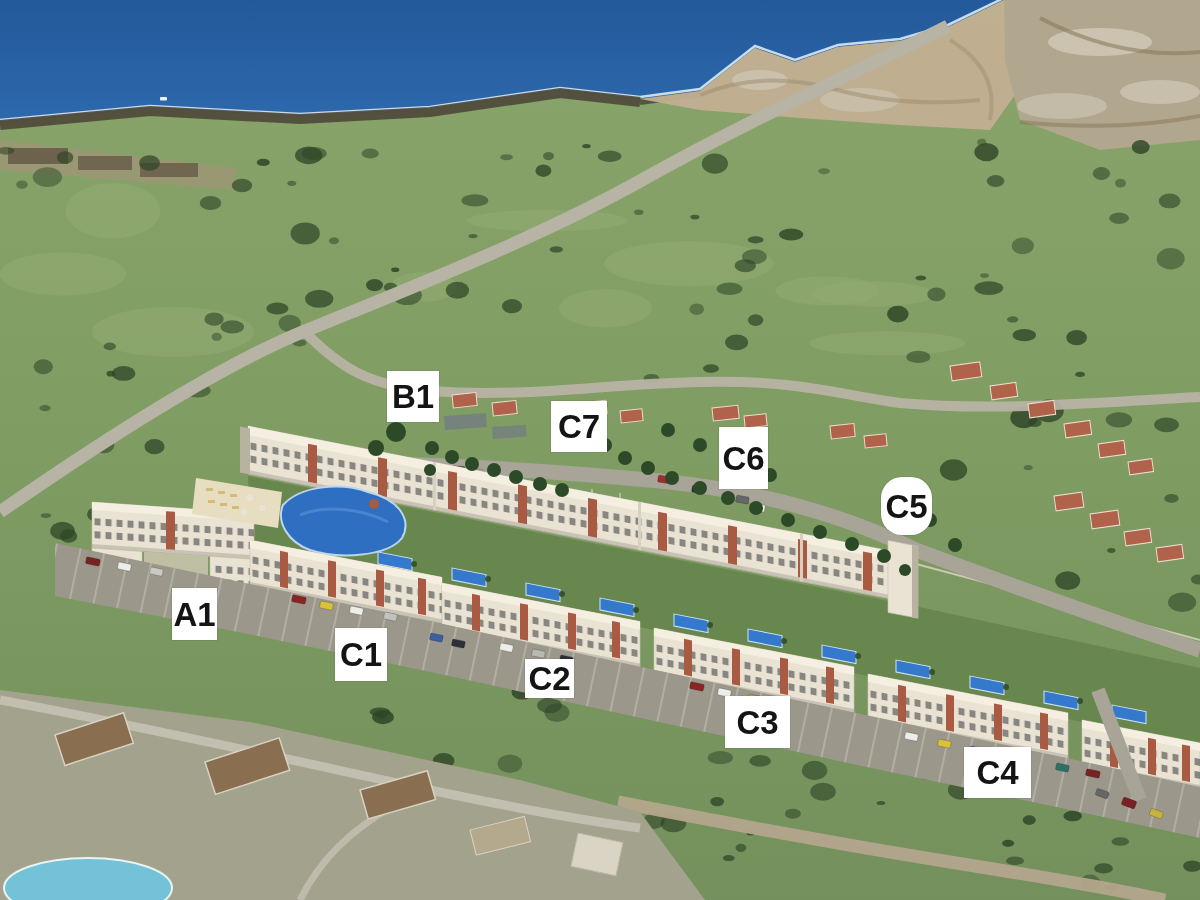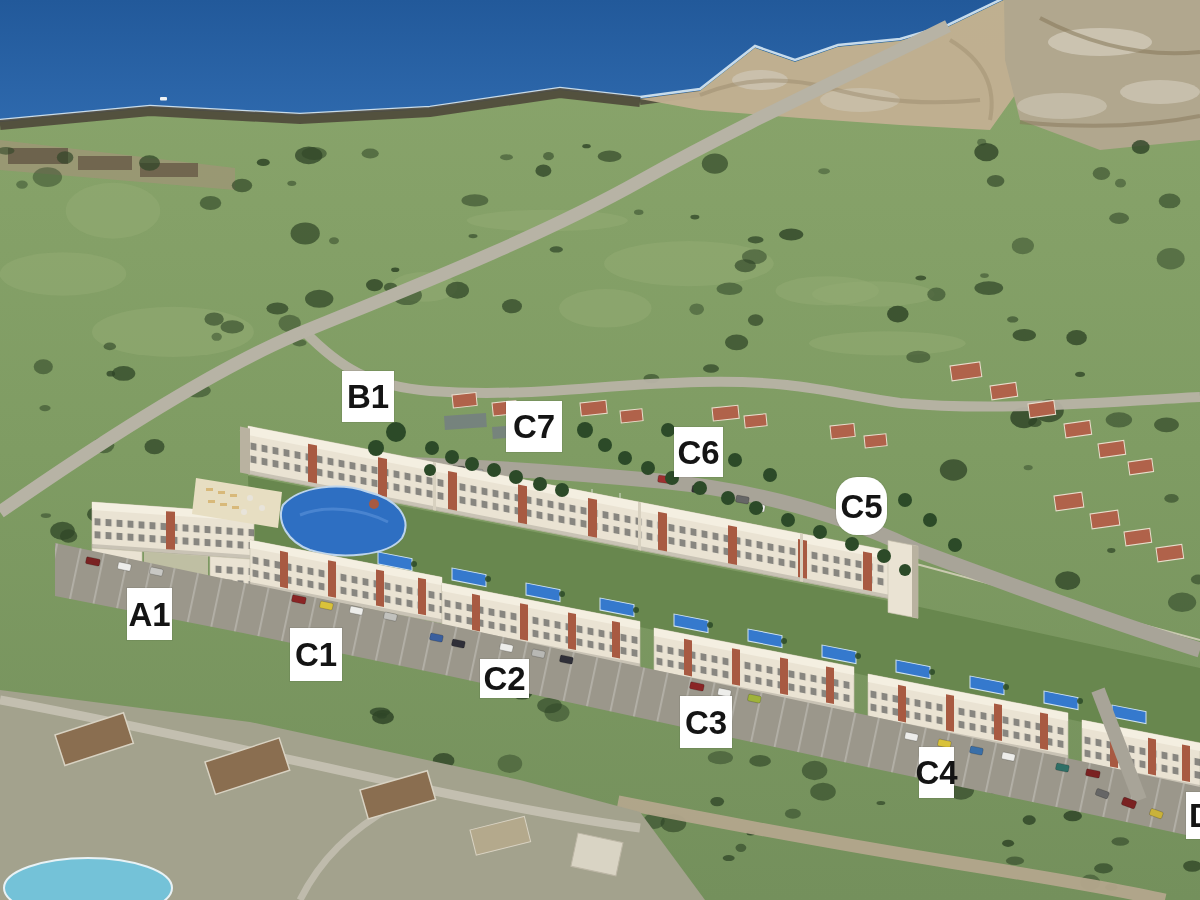--- a/index.html
+++ b/index.html
@@ -1,21 +1,21 @@
 <!DOCTYPE html>
 <html><head>
 <meta charset="utf-8">
 <style>
   html,body{margin:0;padding:0;background:#222;}
   .viewport{
     position:relative;width:1200px;height:900px;overflow:hidden;
     font-family:"Liberation Sans",sans-serif;background:var(--land,#7f9c63);
   }
   .scene{position:absolute;inset:0;display:block;}
-  #labels-layer{position:absolute;inset:0;}
+  #labels-layer{position:absolute;inset:0;margin-left:45px;}
   .site-label{
     position:absolute;display:flex;align-items:center;justify-content:center;
     background:var(--label-bg,#fff);color:var(--label-text,#141414);
     font-size:33px;font-weight:700;line-height:1;letter-spacing:0;
     box-shadow:0 0 0 1px rgba(0,0,0,0.06);
   }
   
   .f-building{fill:var(--building);}
   .f-roof{fill:var(--building-roof);}
   .f-accent{fill:var(--accent-terracotta);}
@@ -595,22 +595,22 @@
         <circle cx="955" cy="545" r="7"></circle>
             <circle cx="905" cy="570" r="6"></circle>
       </g>
     </g>
   </g>
 </svg>
 
 <div id="labels-layer">
       <div class="site-label" style="left: 342px; top: 371px; width: 52px; height: 51px;">B1</div>
       <div class="site-label" style="left: 506px; top: 401px; width: 56px; height: 51px;">C7</div>
-      <div class="site-label" style="left: 674px; top: 427px; width: 49px; height: 50px; text-align: right;">C6</div>
+      <div class="site-label" style="left: 674px; top: 427px; width: 49px; height: 62px; text-align: right;">C6</div>
       <div class="site-label" style="left: 836px; top: 477px; width: 51px; height: 58px; border-radius: 21px;">C5</div>
       <div class="site-label" style="left: 127px; top: 588px; width: 45px; height: 52px;">A1</div>
       <div class="site-label" style="left: 290px; top: 628px; width: 52px; height: 53px;">C1</div>
       <div class="site-label" style="left: 480px; top: 659px; width: 49px; height: 39px;">C2</div>
-      <div class="site-label" style="left: 680px; top: 696px; width: 52px; height: 52px;">C3</div>
-      <div class="site-label" style="left: 919px; top: 747px; width: 35px; height: 51px;">C4</div>
+      <div class="site-label" style="left: 680px; top: 696px; width: 65px; height: 52px;">C3</div>
+      <div class="site-label" style="left: 919px; top: 747px; width: 67px; height: 51px;">C4</div>
       <div class="site-label" style="left: 1186px; top: 792px; width: 47px; height: 47px; justify-content: flex-start; padding-left: 3px;">D</div>
     </div>
 </div>
 
 </body></html>

